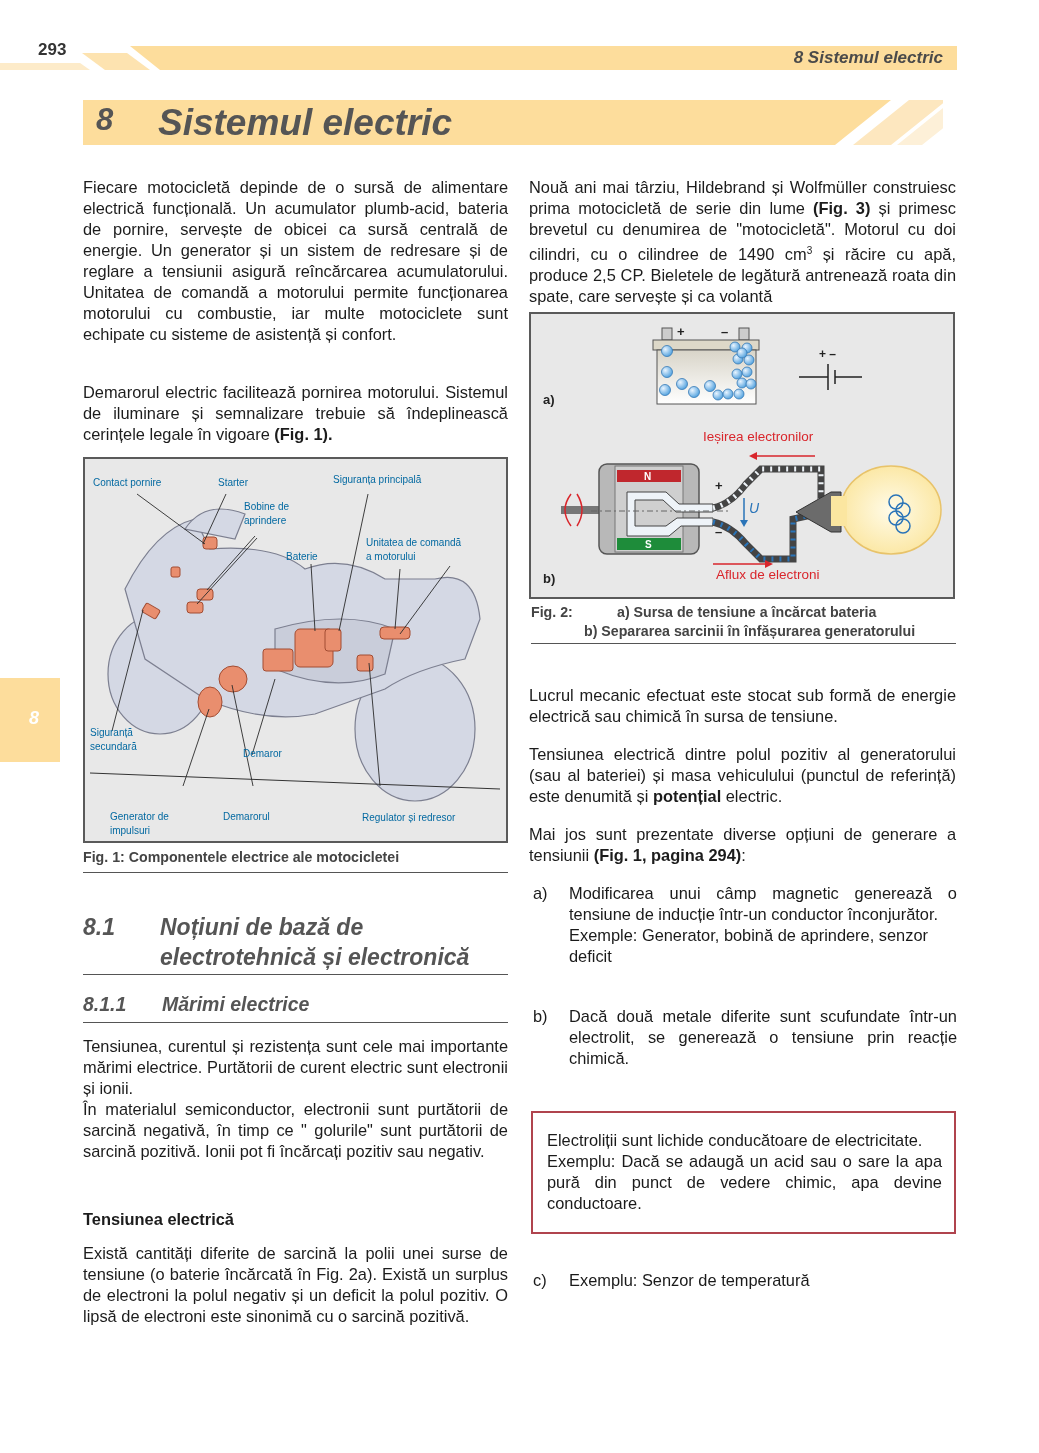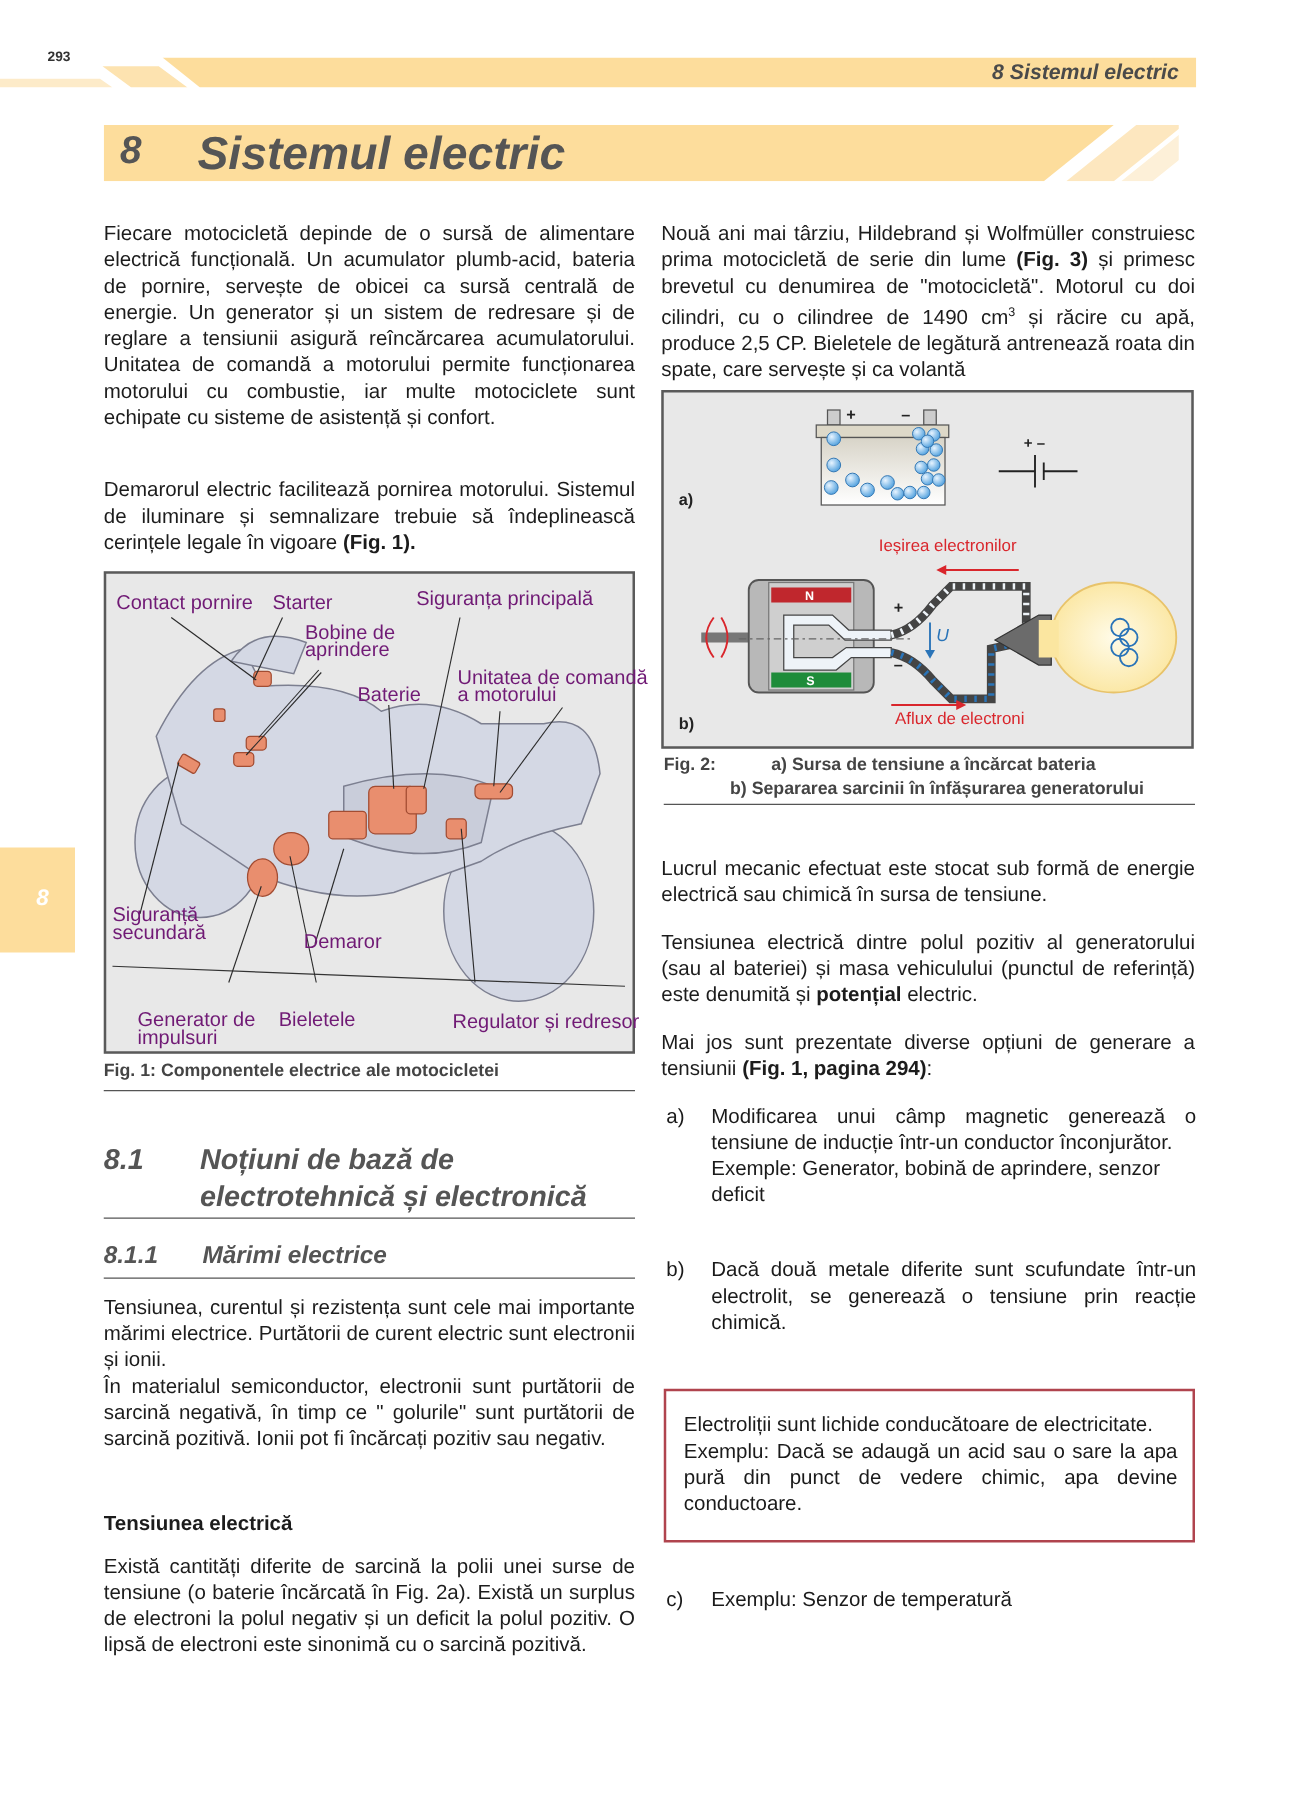--- a/index.html
+++ b/index.html
@@ -1,20 +1,20 @@
 <!DOCTYPE html>
 <html><head>
 <meta charset="utf-8">
 <style>
   * { box-sizing: border-box; margin: 0; padding: 0; }
   html, body { width: 1039px; height: 1453px; background: #ffffff; overflow: hidden; }
   body { position: relative; font-family: "Liberation Sans", sans-serif; color: #1a1a1a; }
 
   
-  .page-number { position: absolute; left: 38px; top: 40px; font-size: 11px; font-weight: bold; color: #333; }
+  .page-number { position: absolute; left: 38px; top: 40px; font-size: 17px; font-weight: bold; color: #333; }
   .header-band { position: absolute; left: 0; top: 46px; width: 957px; height: 24px; }
   .running-title { position: absolute; right: 96px; top: 48px; font-size: 17px; font-weight: bold; font-style: italic; color: #4a4a4a; }
 
   
   .chapter-band { position: absolute; left: 83px; top: 100px; width: 860px; height: 45px; }
   .chapter-num { position: absolute; left: 96px; top: 102px; font-size: 31px; font-weight: bold; font-style: italic; color: #555; }
   .chapter-title { position: absolute; left: 158px; top: 102px; font-size: 37px; font-weight: bold; font-style: italic; color: #555; }
 
   
   .side-tab { position: absolute; left: 0; top: 678px; width: 60px; height: 84px; background: #fddd9c; }
@@ -22,21 +22,21 @@
 
   .p { position: absolute; font-size: 16.4px; line-height: 21px; text-align: justify; color: #1c1c1c; }
   .p b { font-weight: bold; }
   .col-l { left: 83px; width: 425px; }
   .col-r { left: 529px; width: 427px; }
 
   .figbox { position: absolute; border: 2px solid #5a5a5a; background: #e8e8e8; }
   .figcap { position: absolute; font-size: 14.2px; font-weight: bold; color: #444; line-height: 19px; }
   .rule { position: absolute; height: 0; border-top: 1.5px solid #555; }
 
-  .lbl { position: absolute; font-size: 16px; line-height: 15px; color: #701a75; white-space: nowrap; }
+  .lbl { position: absolute; font-size: 10px; line-height: 15px; color: #0369a1; white-space: nowrap; }
 
   .h2 { position: absolute; font-size: 23px; font-weight: bold; font-style: italic; color: #555; line-height: 29px; }
   .h3 { position: absolute; font-size: 19.5px; font-weight: bold; font-style: italic; color: #555; }
   .h4 { position: absolute; font-size: 16.4px; font-weight: bold; color: #1c1c1c; }
 
   .li { position: absolute; left: 533px; width: 424px; font-size: 16.4px; line-height: 21px; }
   .li .mark { position: absolute; left: 0; top: 0; }
   .li .body { position: absolute; left: 36px; width: 388px; text-align: justify; }
 
   .notebox { position: absolute; left: 531px; top: 1111px; width: 425px; height: 123px; border: 2px solid #b0444e; padding: 17px 12px 0 14px; }
@@ -118,21 +118,21 @@
   <div class="lbl" style="left:159px; top:40px;">Bobine de</div>
   <div class="lbl" style="left:159px; top:54px;">aprindere</div>
   <div class="lbl" style="left:281px; top:76px;">Unitatea de comandă</div>
   <div class="lbl" style="left:281px; top:90px;">a motorului</div>
   <div class="lbl" style="left:201px; top:90px;">Baterie</div>
   <div class="lbl" style="left:5px; top:266px;text-align:right;">Siguranță</div>
   <div class="lbl" style="left:5px; top:280px;">secundară</div>
   <div class="lbl" style="left:158px; top:287px;">Demaror</div>
   <div class="lbl" style="left:25px; top:350px;">Generator de</div>
   <div class="lbl" style="left:25px; top:364px;">impulsuri</div>
-  <div class="lbl" style="left:138px; top:350px;">Bieletele</div>
+  <div class="lbl" style="left:138px; top:350px;">Demarorul</div>
   <div class="lbl" style="left:277px; top:351px;">Regulator și redresor</div>
 </div>
 <div class="figcap" style="left:83px; top:848px;">Fig. 1:  Componentele electrice ale motocicletei</div>
 <div class="rule" style="left:83px; top:872px; width:425px;"></div>
 
 <div class="h2" style="left:83px; top:913px;">8.1</div>
 <div class="h2" style="left:160px; top:913px;">Noțiuni de bază de</div>
 <div class="h2" style="left:160px; top:943px;">electrotehnică și electronică</div>
 <div class="rule" style="left:83px; top:974px; width:425px;"></div>
 

